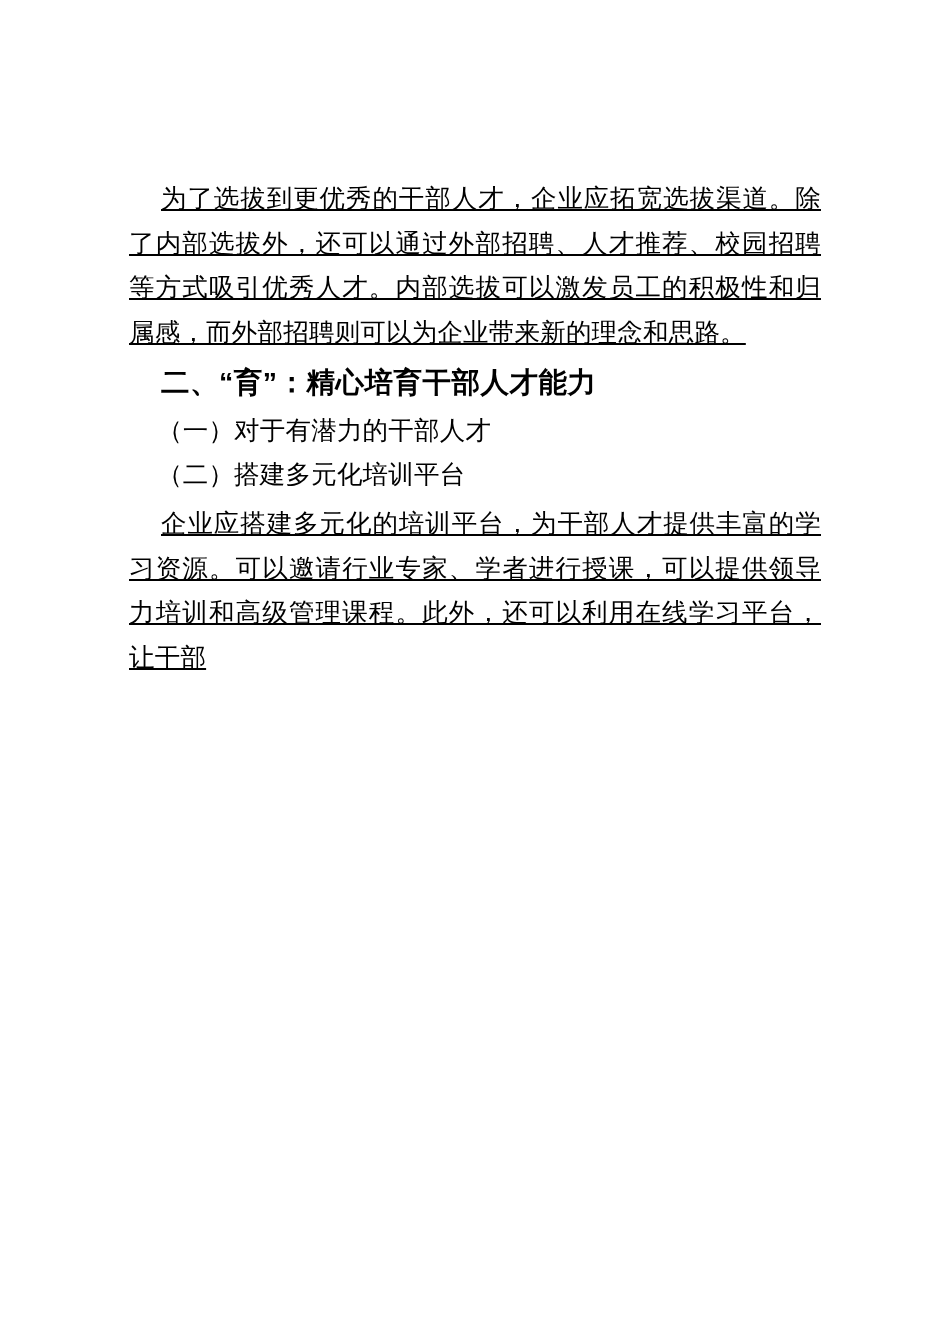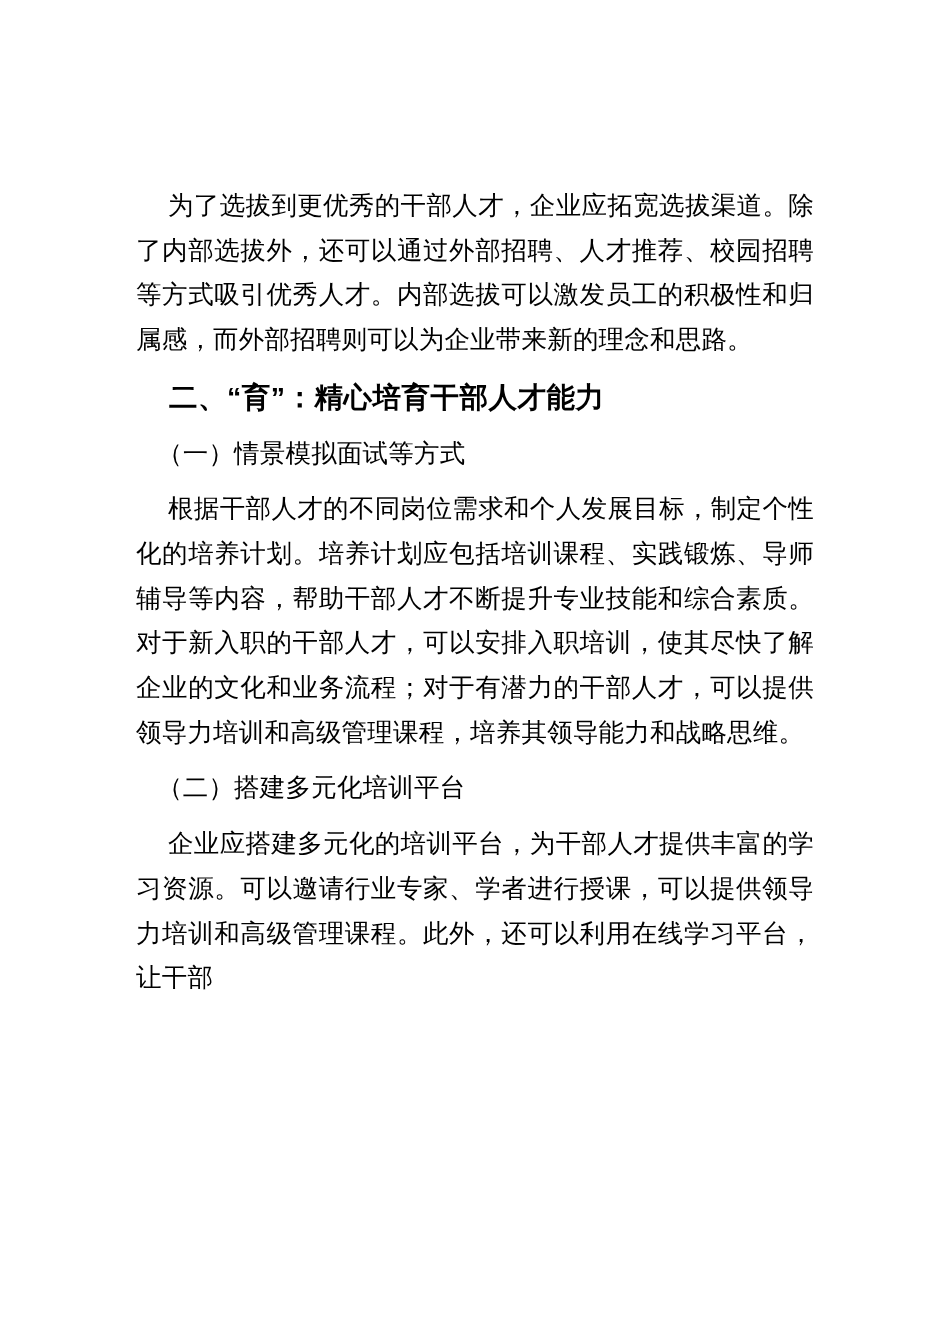--- a/index.html
+++ b/index.html
@@ -14,52 +14,52 @@
     box-sizing: border-box;
     background: #ffffff;
     padding: 173px 125px 0 125px;
     overflow: hidden;
     font-family: "Liberation Serif", "DejaVu Serif", serif;
     font-size: 25.5px;
     line-height: 44.7px;
     color: #000000;
   }
   .para {
-    margin: 11px;
+    margin: 4px;
     text-align: justify;
     text-indent: 32px;
     letter-spacing: 0.2px;
+    text-decoration: underline;
   }
   .subheading {
     margin: 0;
     text-align: left;
     text-indent: 32px;
     letter-spacing: 0.2px;
   }
   .heading1 {
-    margin: 12px;
+    margin: 4px;
     text-align: left;
     text-indent: 32px;
     font-family: "Liberation Sans", "DejaVu Sans", sans-serif;
     font-weight: bold;
     font-size: 28.5px;
     line-height: 44.7px;
     letter-spacing: 0.5px;
   }
 </style>
 </head>
 <body>
 
 <div class="page">
   <p class="para">为了选拔到更优秀的干部人才，企业应拓宽选拔渠道。除了内部选拔外，还可以通过外部招聘、人才推荐、校园招聘等方式吸引优秀人才。内部选拔可以激发员工的积极性和归属感，而外部招聘则可以为企业带来新的理念和思路。</p>
 
 
 
   <p class="heading1">二、“育”：精心培育干部人才能力</p>
 
-  <p class="subheading">（一）情景模拟面试等方式</p>
+  <p class="subheading">（一）对于有潜力的干部人才</p>
 
-  <p class="para">根据干部人才的不同岗位需求和个人发展目标，制定个性化的培养计划。培养计划应包括培训课程、实践锻炼、导师辅导等内容，帮助干部人才不断提升专业技能和综合素质。对于新入职的干部人才，可以安排入职培训，使其尽快了解企业的文化和业务流程；对于有潜力的干部人才，可以提供领导力培训和高级管理课程，培养其领导能力和战略思维。</p>
 
   <p class="subheading">（二）搭建多元化培训平台</p>
 
   <p class="para">企业应搭建多元化的培训平台，为干部人才提供丰富的学习资源。可以邀请行业专家、学者进行授课，可以提供领导力培训和高级管理课程。此外，还可以利用在线学习平台，让干部</p>
 </div>
 
 </body></html>

